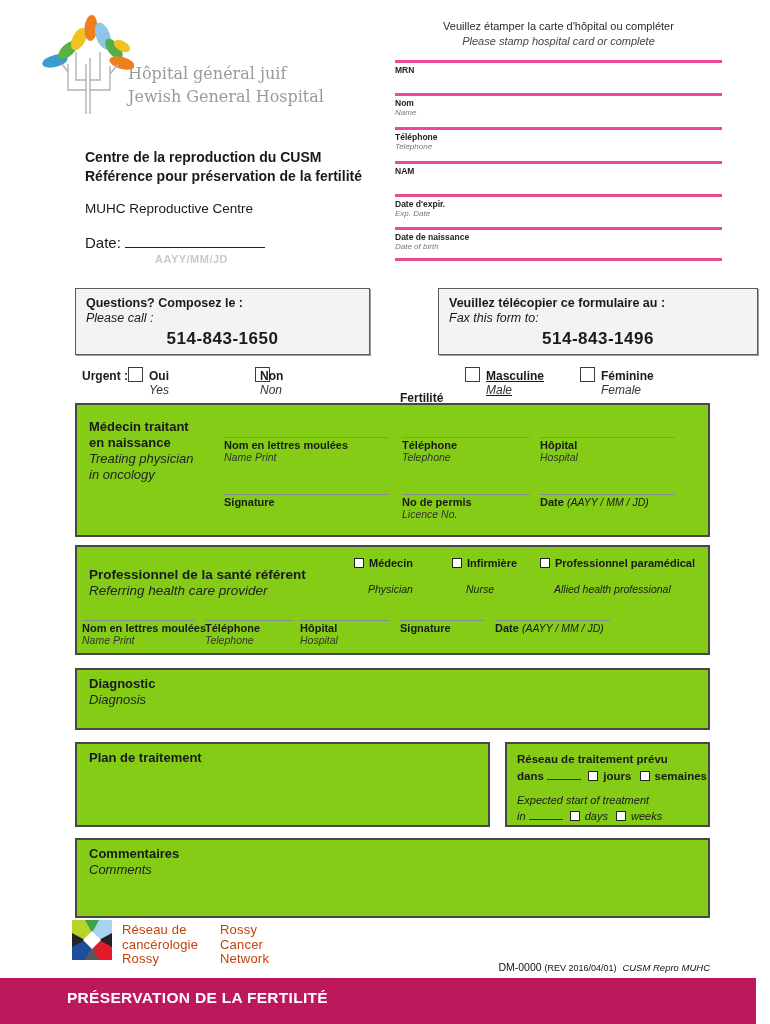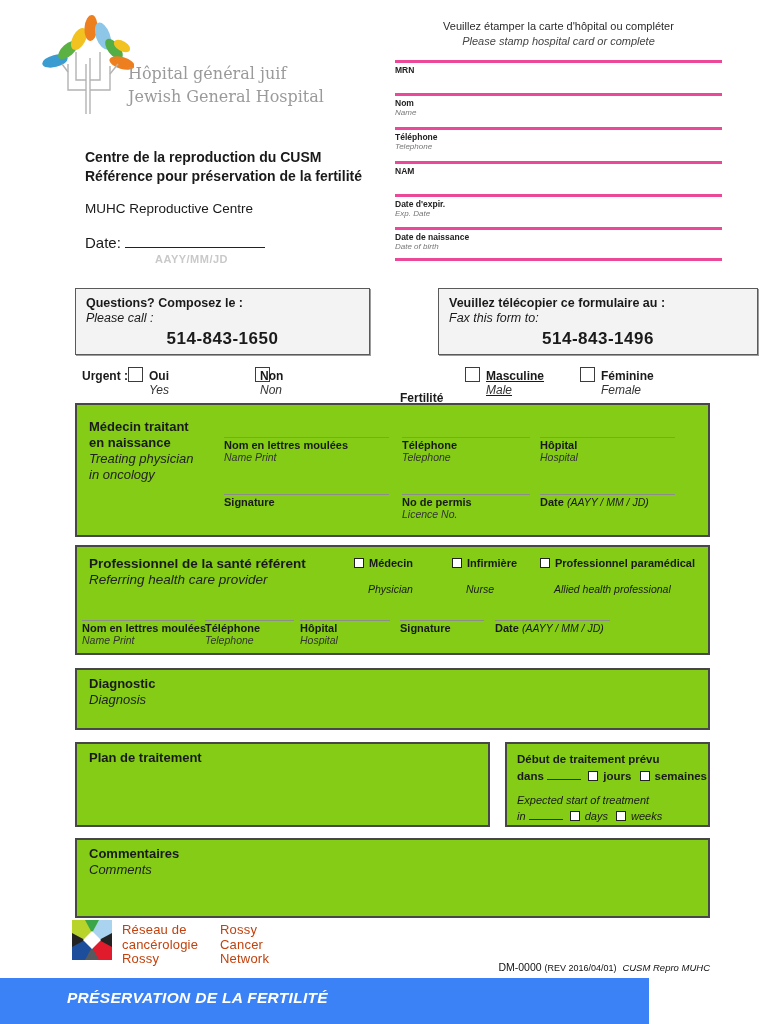--- a/index.html
+++ b/index.html
@@ -45,21 +45,21 @@
   .ptype .le{font-size:10.5px;font-style:italic;font-weight:normal;margin-left:14px;margin-top:14px;}
   
   .st-b{font-size:11.5px;font-weight:bold;line-height:17px;white-space:nowrap;}
   .st-i{font-size:11px;font-style:italic;line-height:16px;white-space:nowrap;}
   .blank-sm{display:inline-block;width:34px;border-bottom:1px solid #333;height:9px;}
   
   .rossy-txt{font-size:13px;line-height:14.5px;color:#c2410c;letter-spacing:.2px;}
   .doc-line{font-size:10.5px;color:#111;white-space:nowrap;}
   .doc-rev{font-size:9px;}
   .doc-org{font-size:9.5px;font-style:italic;}
-  .green-bar{position:absolute;left:0;top:978px;width:649px;height:46px;background:#3b82f6;font-style:italic;}
+  .green-bar{position:absolute;left:0;top:978px;width:756px;height:46px;background:#be185d;}
   .green-bar .txt{position:absolute;top:0;height:40px;line-height:40px;color:#fff;font-weight:bold;font-size:15.5px;text-align:center;letter-spacing:.3px;}
 </style>
 </head>
 <body>
 
 <div class="page">
 
   <div class="abs" style="left:42px;top:6px;width:92px;height:110px;">
     <svg width="92" height="110" viewBox="0 0 92 110">
       <g stroke="none">
@@ -191,21 +191,21 @@
     <div class="field" style="left:325px;top:89px;width:128px;">
       <div class="lf">No de permis</div>
       <div class="le">Licence No.</div>
     </div>
     <div class="field" style="left:463px;top:89px;width:135px;">
       <div class="lf"><span>Date</span> <span class="hint">(AAYY / MM / JD)</span></div>
     </div>
   </div>
 
   <div class="box" style="left:75px;top:545px;width:635px;height:110px;">
-    <div class="abs" style="left:12px;top:9px;">
+    <div class="abs" style="left:12px;top:20px;">
       <div class="box-title-fr" style="font-size:13.5px;">Professionnel de la santé référent</div>
       <div class="box-title-en" style="font-size:13.5px;">Referring health care provider</div>
     </div>
     <div class="ptype" style="left:277px;top:10px;">
       <div class="b"><span class="chk-sm"></span><span>Médecin</span></div>
       <div class="le">Physician</div>
     </div>
     <div class="ptype" style="left:375px;top:10px;">
       <div class="b"><span class="chk-sm"></span><span>Infirmière</span></div>
       <div class="le">Nurse</div>
@@ -237,21 +237,21 @@
   <div class="box" style="left:75px;top:668px;width:635px;height:62px;padding:6px 12px;">
     <div class="box-title-fr">Diagnostic</div>
     <div class="box-title-en">Diagnosis</div>
   </div>
 
   <div class="box" style="left:75px;top:742px;width:415px;height:85px;padding:6px 12px;">
     <div class="box-title-fr">Plan de traitement</div>
   </div>
 
   <div class="box" style="left:505px;top:742px;width:205px;height:85px;padding:7px 10px;">
-    <div class="st-b">Début de traitement prévu</div>
+    <div class="st-b">Réseau de traitement prévu</div>
     <div class="st-b">
       <span>dans</span>
       <span class="blank-sm"></span>
       <span class="chk-sm" style="margin-left:4px;"></span><span>jours</span>
       <span class="chk-sm" style="margin-left:5px;"></span><span>semaines</span>
     </div>
     <div class="st-i" style="margin-top:7px;">Expected start of treatment</div>
     <div class="st-i">
       <span>in</span>
       <span class="blank-sm"></span>

